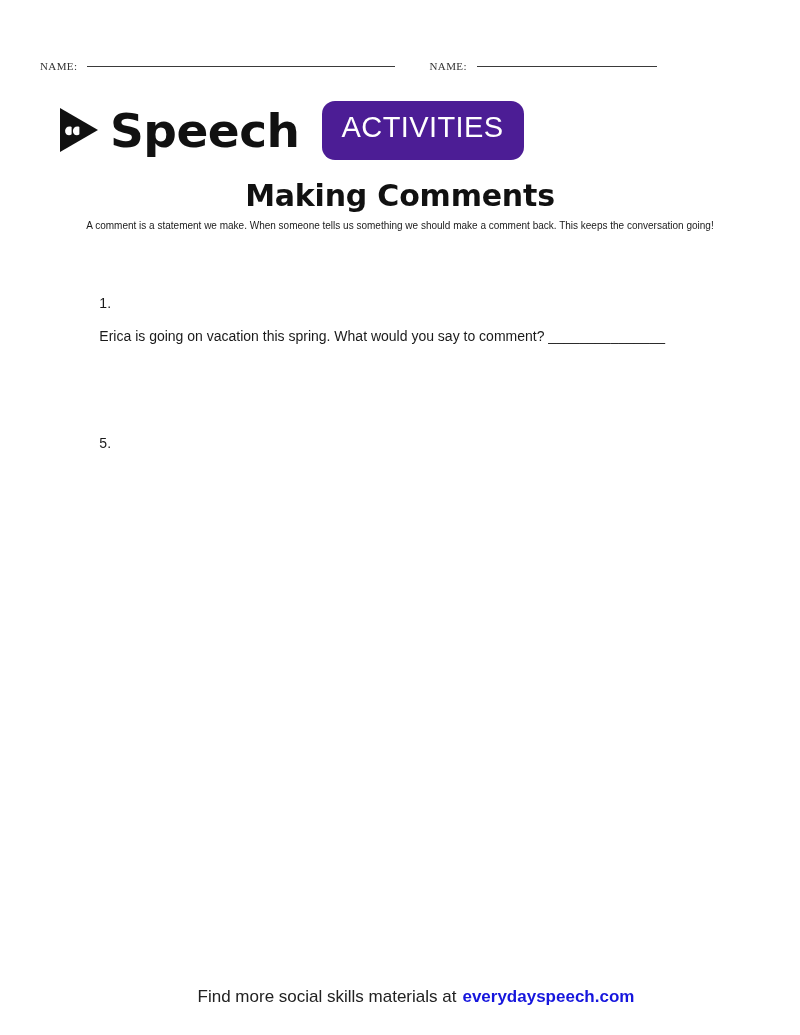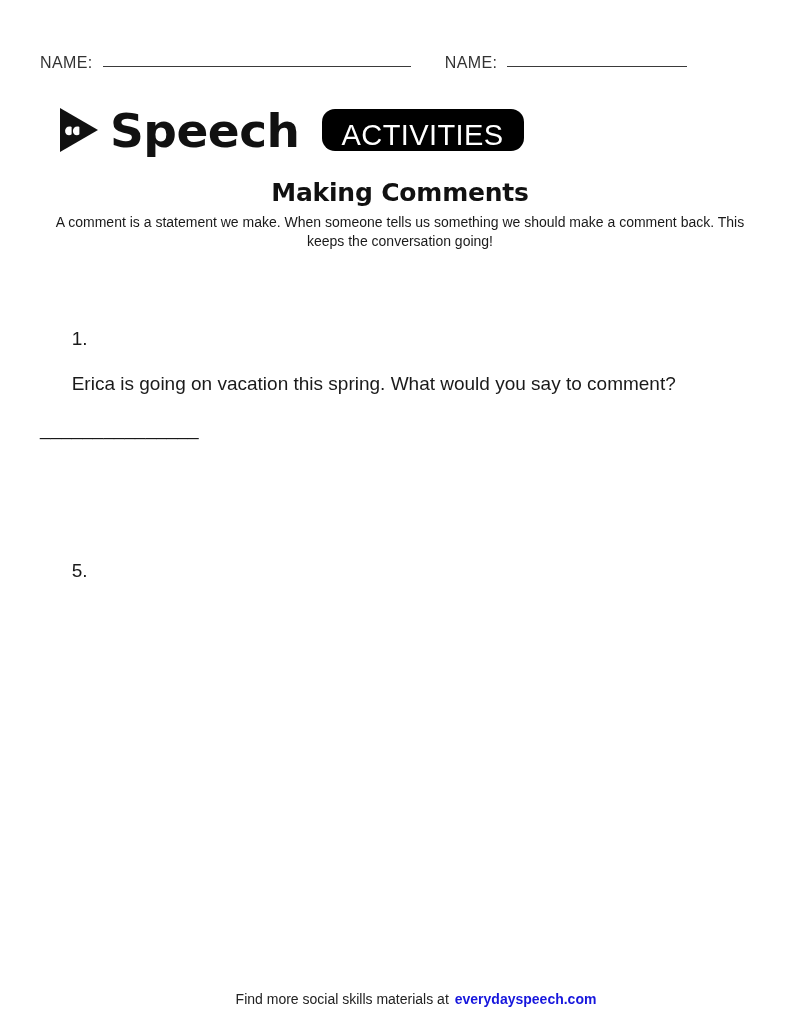--- a/index.html
+++ b/index.html
@@ -25,24 +25,24 @@
   }
 
   
   .namedate {
     display: flex;
     align-items: flex-end;
     padding-top: 46px;
     height: 26px;
   }
   .nd-label {
-    font-size: 16px;
+    font-size: 11px;
     letter-spacing: 0.4px;
     color: #333333;
-    font-family: Liberation Sans, sans-serif;
+    font-family: Liberation Serif, serif;
     white-space: nowrap;
   }
   .nd-rule {
     border-bottom: 1.6px solid #3a3a3a;
     height: 1px;
     margin: 0 0 5px 10px;
   }
   .nd-rule.name { width: 308px; }
   .nd-rule.date { width: 180px; }
   .nd-gap { width: 34px; }
@@ -65,73 +65,74 @@
   .logo-mark {
     width: 56px;
     height: 56px;
     margin: 0 6px 0 8px;
     position: relative;
     flex: 0 0 auto;
   }
   .logo-mark svg { display: block; }
   .badge {
     margin-left: 22px;
-    background: #000000;
+    background: #4c1d95;
     color: #ffffff;
     border-radius: 13px;
     font-size: 29px;
     letter-spacing: 0.4px;
-    padding: 12px 20px 1px 20px;
+    padding: 12px 20px 18px 20px;
     line-height: 1;
     font-family: "Liberation Sans", sans-serif;
     white-space: nowrap;
   }
 
   
   .worksheet-title {
     text-align: center;
-    font-size: 25px;
+    font-size: 30px;
     font-weight: bold;
     color: #111111;
     margin-top: 14px;
     letter-spacing: -0.2px;
     font-family: "DejaVu Sans", sans-serif;
   }
   .worksheet-sub {
     text-align: center;
-    font-size: 14px;
+    font-size: 10px;
     line-height: 1.35;
     color: #1a1a1a;
     margin-top: 6px;
     padding: 0 5px;
   }
 
   
   .questions {
     margin-top: 22px;
   }
   .q-item {
-    font-size: 19px;
+    font-size: 14px;
     line-height: 2.35;
     color: #1a1a1a;
     margin-bottom: 8px;
     white-space: pre-wrap;
+    margin-left: 36px;
   }
   .q-num {
     display: inline;
   }
 
   
   .footer {
     position: absolute;
     left: 0;
     right: 0;
     bottom: 28px;
     text-align: center;
-    font-size: 14px;
+    font-size: 17px;
     color: #222222;
     padding-left: 32px;
   }
   .footer-link {
     color: #1616dd;
     font-weight: bold;
     margin-left: 6px;
     text-decoration: none;
   }
 </style>

